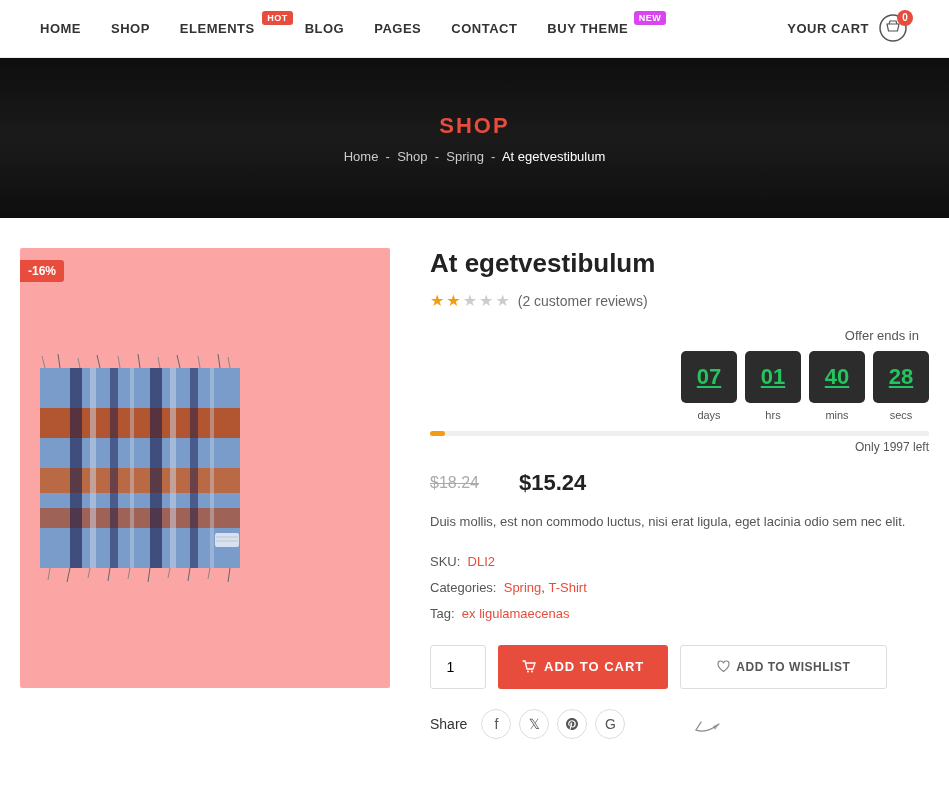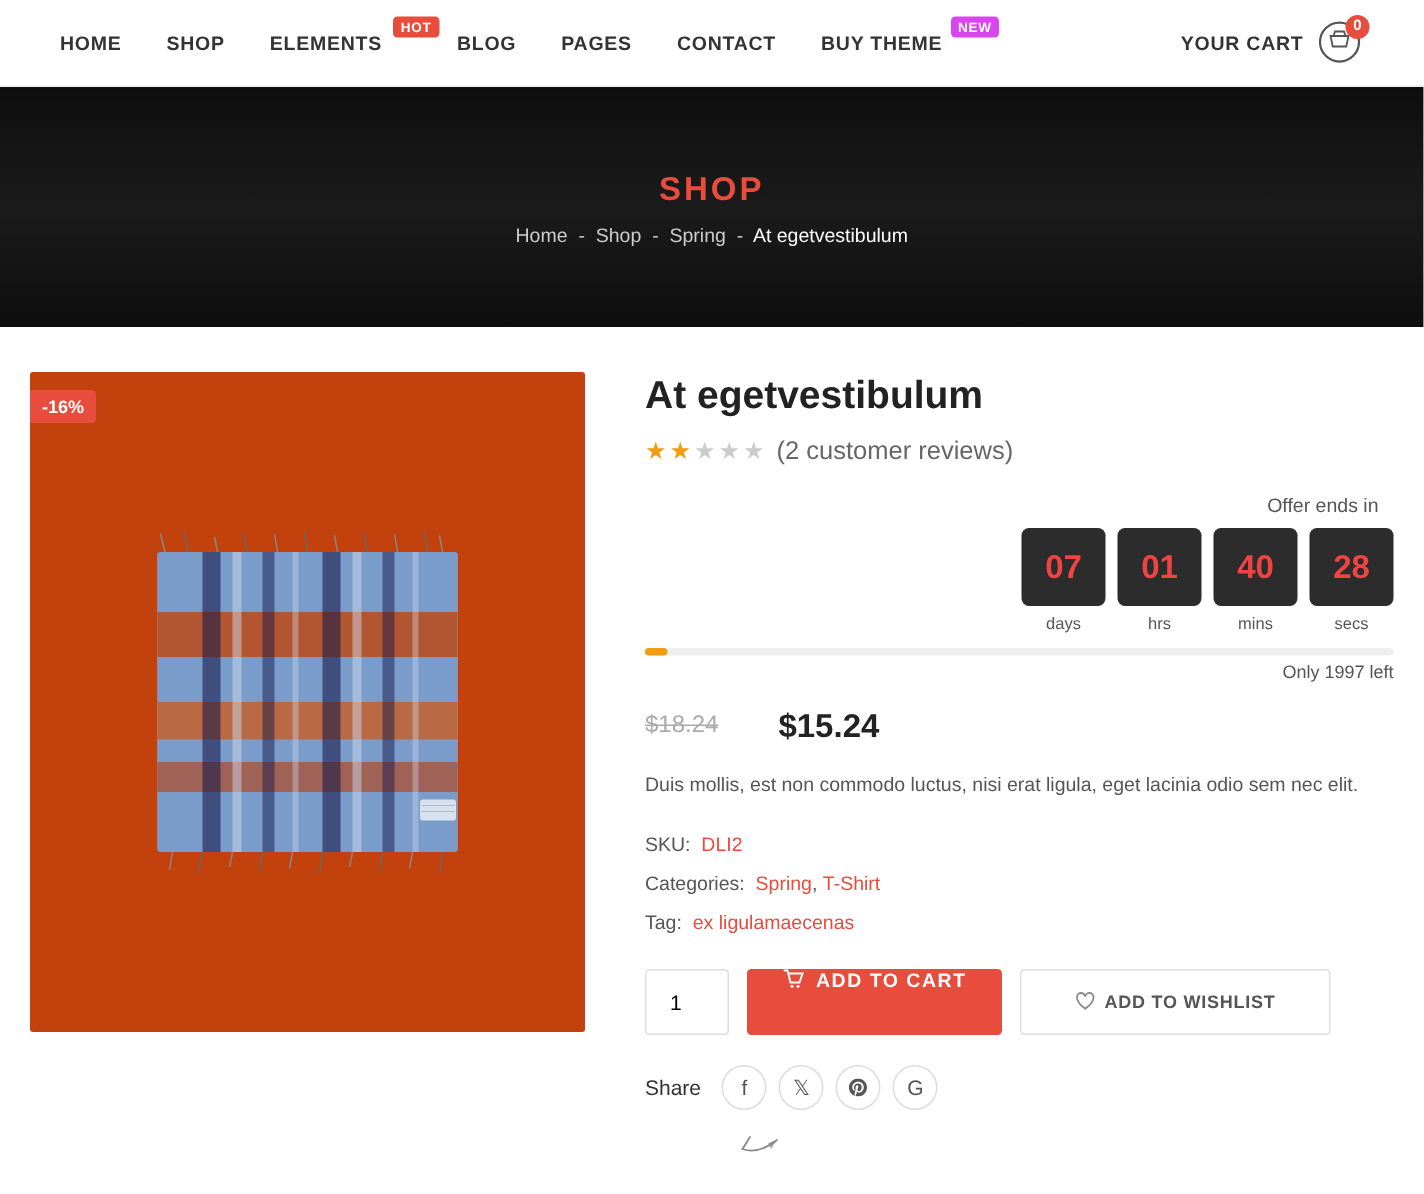--- a/index.html
+++ b/index.html
@@ -112,25 +112,24 @@
       display: flex;
       gap: 40px;
     }
 
     
     .product-image-wrap {
       position: relative;
       min-width: 370px;
       max-width: 370px;
       height: 440px;
-      background: #c2410c;
+      background: #fca5a5;
       border-radius: 2px;
       display: flex;
       align-items: center;
-      justify-content: center;
       overflow: hidden;
     }
     .discount-badge {
       position: absolute;
       top: 12px;
       left: 0;
       background: #e74c3c;
       color: #fff;
       font-size: 12px;
       font-weight: bold;
@@ -152,39 +151,40 @@
     .rating-row {
       display: flex;
       align-items: center;
       gap: 8px;
       margin-bottom: 18px;
     }
     .stars { display: flex; gap: 2px; }
     .star { font-size: 16px; }
     .star-filled { color: #f39c12; }
     .star-empty { color: #ccc; }
-    .review-count { font-size: 17px; color: #666; }
+    .review-count { font-size: 14px; color: #666; }
     .countdown-label { font-size: 13px; color: #555; margin-bottom: 8px; text-align: right; padding-right: 10px; }
     .countdown-boxes {
       display: flex;
       justify-content: flex-end;
       gap: 8px;
       margin-bottom: 6px;
     }
     .countdown-box {
       background: #2c2c2c;
-      color: #ef4444;
+      color: #22c55e;
       border-radius: 5px;
       width: 56px;
       height: 52px;
       display: flex;
       align-items: center;
       justify-content: center;
       font-size: 22px;
       font-weight: bold;
+      text-decoration: underline;
     }
     .countdown-units {
       display: flex;
       justify-content: flex-end;
       gap: 8px;
     }
     .countdown-unit {
       width: 56px;
       text-align: center;
       font-size: 11px;
@@ -234,21 +234,21 @@
       border: none;
       padding: 0 24px;
       height: 44px;
       font-size: 13px;
       font-weight: bold;
       letter-spacing: 1px;
       text-transform: uppercase;
       cursor: pointer;
       border-radius: 3px;
       display: flex;
-      align-items: flex-start;
+      align-items: center;
       gap: 8px;
     }
     .wishlist-btn {
       background: #fff;
       color: #555;
       border: 1px solid #ddd;
       padding: 0 36px;
       height: 44px;
       font-size: 12px;
       font-weight: bold;
@@ -463,21 +463,21 @@
         <span>ADD TO CART</span>
       </button>
       <button class="wishlist-btn">
         <svg width="13" height="13" viewBox="0 0 13 13" fill="none" xmlns="http://www.w3.org/2000/svg">
           <path d="M6.5 11.5S1 7.5 1 4a2.5 2.5 0 0 1 5.5-.5A2.5 2.5 0 0 1 12 4c0 3.5-5.5 7.5-5.5 7.5z" stroke="#888" stroke-width="1.2" fill="none"></path>
         </svg>
         <span>ADD TO WISHLIST</span>
       </button>
     </div>
 
-    <div style="display:flex; flex-direction: column; gap: 6px;">
+    <div style="display:flex; flex-direction: row; gap: 6px;">
       <div class="share-row">
         <span class="share-label">Share</span>
         <div class="share-icons">
           <div class="share-icon" title="Facebook">f</div>
           <div class="share-icon" title="Twitter">𝕏</div>
           <div class="share-icon" title="Pinterest">
             <svg width="12" height="12" viewBox="0 0 24 24" fill="#555">
                 <path d="M12 0C5.373 0 0 5.373 0 12c0 5.084 3.163 9.426 7.627 11.174-.105-.949-.2-2.405.042-3.441.218-.937 1.407-5.965 1.407-5.965s-.359-.719-.359-1.782c0-1.668.967-2.914 2.171-2.914 1.023 0 1.518.769 1.518 1.69 0 1.029-.655 2.568-.994 3.995-.283 1.194.599 2.169 1.777 2.169 2.133 0 3.772-2.249 3.772-5.495 0-2.873-2.064-4.882-5.012-4.882-3.414 0-5.418 2.561-5.418 5.207 0 1.031.397 2.138.893 2.738a.36.36 0 0 1 .083.345l-.333 1.36c-.053.22-.174.267-.402.161-1.499-.698-2.436-2.889-2.436-4.649 0-3.785 2.75-7.262 7.929-7.262 4.163 0 7.398 2.967 7.398 6.931 0 4.136-2.607 7.464-6.227 7.464-1.216 0-2.359-.632-2.75-1.378l-.748 2.853c-.271 1.043-1.002 2.35-1.492 3.146C9.57 23.812 10.763 24 12 24c6.627 0 12-5.373 12-12S18.627 0 12 0z"></path>
               </svg>
           </div>

